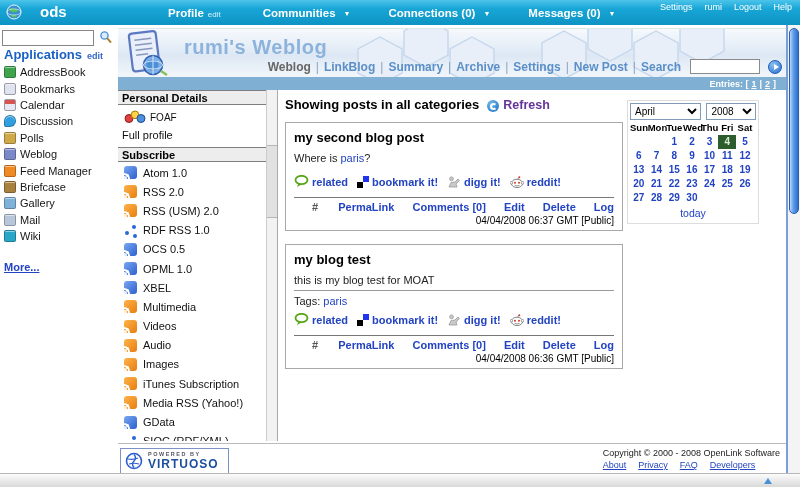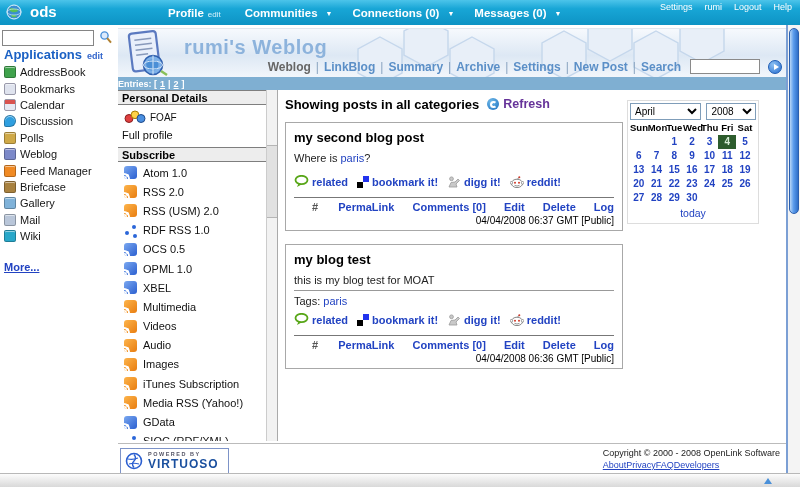--- a/index.html
+++ b/index.html
@@ -3,23 +3,23 @@
 <meta charset="utf-8">
 <style>
   *{margin:0;padding:0;box-sizing:border-box}
   body{font-family:"Liberation Sans",sans-serif;background:#fff}
   #page{position:relative;width:800px;height:487px;background:#fff;overflow:hidden}
   a{text-decoration:none;cursor:pointer}
 
   
   .topbar{position:absolute;left:0;top:0;width:800px;height:25px;
     background:linear-gradient(180deg,#4cc4ea 0%,#18a6d6 35%,#0d93c4 100%)}
-  .logo{position:absolute;left:6px;top:3px;display:flex;align-items:center;gap:8px;
+  .logo{position:absolute;left:6px;top:3px;display:flex;align-items:center;gap:18px;
     color:#fff;font-weight:bold;font-size:15px}
-  .topmenu{position:absolute;left:168px;top:0;height:25px;display:flex;align-items:center;gap:20px}
+  .topmenu{position:absolute;left:168px;top:0;height:25px;display:flex;align-items:center;gap:38px}
   .mi{color:#fff;font-weight:bold;font-size:11.5px;display:flex;gap:4px;align-items:baseline;cursor:pointer}
   .mi .suffix{font-size:8px;color:#d9f2fb;font-weight:normal}
   .mi .caret{font-size:7px;position:relative;top:-1px}
   .userlinks{position:absolute;right:8px;top:2px;display:flex;gap:12px;font-size:9px}
   .userlinks a{color:#fff}
 
   
   .s-search{position:absolute;left:2px;top:30px;width:92px;height:16px;border:1px solid #858585;font-size:10px;padding:1px 3px}
   .s-mag{position:absolute;left:99px;top:30px}
   .apps-title{position:absolute;left:4px;top:47px;font-size:13px;font-weight:bold;color:#1b61c4}
@@ -57,21 +57,21 @@
   .tab[data-active="true"]{color:#666}
   .tabs{display:flex;align-items:center;gap:5px}
   .hsearch{width:70px;height:15px;border:1px solid #8a8a8a;font-size:10px;margin-left:4px}
   .go-btn{width:14px;height:14px;border-radius:50%;background:radial-gradient(circle at 35% 30%,#8cc0f2,#2a6fd0);
     position:relative;margin-left:3px;cursor:pointer;border:1px solid #1d5cb4}
   .go-btn::before{content:"";position:absolute;left:5px;top:3.5px;border-left:5px solid #fff;
     border-top:3.5px solid transparent;border-bottom:3.5px solid transparent}
 
   
   .entries{position:absolute;left:118px;top:77px;width:668px;height:13px;background:#7fafd2;
-    display:flex;justify-content:flex-start;align-items:center;gap:3px;padding-right:10px;
+    display:flex;justify-content:flex-end;align-items:center;gap:3px;padding-right:10px;
     font-size:9px;color:#fff;font-weight:bold}
   .entries a{color:#fff;text-decoration:underline}
 
   
   .panel{position:absolute;left:118px;top:90px;width:160px;height:351px;background:#fff;
     border-right:1px solid #aaa;overflow:hidden}
   .panel-scroll{position:absolute;right:0;top:0;width:11px;height:100%;background:#f2f2f2;border-left:1px solid #ccc}
   .panel-thumb{position:absolute;left:0;top:55px;width:10px;height:73px;background:#e1e1e1;
     border-top:1px solid #b5b5b5;border-bottom:1px solid #b5b5b5}
   .sec-h{height:15px;width:149px;background:#ededed;border-top:1px solid #7e7e7e;border-bottom:1px solid #7e7e7e;
@@ -86,21 +86,21 @@
   .feedicon i{position:absolute;border:2px solid #fff;border-radius:50%}
   .feedicon .w1{left:-6px;bottom:-6px;width:12px;height:12px}
   .feedicon .w2{left:-3px;bottom:-3px;width:6px;height:6px}
   .feedicon u{position:absolute;left:2px;bottom:2px;width:3px;height:3px;background:#fff;border-radius:50%}
   .feedicon[data-icon="rdf"]{background:none;border-radius:0;overflow:visible}
   .feedicon[data-icon="rdf"]::before{content:"";position:absolute;left:1px;top:7px;width:4px;height:4px;
     border-radius:50%;background:#2b66d9;box-shadow:7px -6px 0 #2b66d9,8px 3px 0 #2b66d9}
 
   
   .content{position:absolute;left:285px;top:96px;width:338px}
-  .content-h{display:flex;align-items:center;gap:4px;font-size:13px;font-weight:bold;color:#000;height:16px}
+  .content-h{display:flex;align-items:flex-end;gap:4px;font-size:13px;font-weight:bold;color:#000;height:16px}
   .refresh-ic{width:12px;height:12px;border-radius:50%;background:radial-gradient(circle at 35% 30%,#6fb9e8,#1a6fc0);
     position:relative;margin-left:4px}
   .refresh-ic::before{content:"";position:absolute;inset:2.5px;border:2px solid #fff;border-radius:50%;border-right-color:transparent}
   .refresh-lbl{color:#663399;font-size:12.5px;cursor:pointer}
   .post{border:1px solid #a8a8a8;background:#fff;padding:7px 8px 2px;margin-top:10px}
   .post + .post{margin-top:13px}
   .post-title{font-size:13px;font-weight:bold;margin-bottom:7px}
   .post-body{font-size:11px;color:#222;margin-bottom:11px}
   .post-body.with-sep{border-bottom:1px solid #999;padding-bottom:4px;margin-bottom:4px}
   .post-body a,.tagrow a{color:#2243c2}
@@ -126,21 +126,21 @@
   .cal-day.sel{background:#2d5c2d;color:#d6ecd6}
   .cal-today{text-align:center;font-size:10.5px;color:#2243c2;margin-top:2px;cursor:pointer;padding-bottom:2px}
 
   
   .footer{position:absolute;left:118px;top:443px;width:668px;height:30px;border-top:1px solid #bbb}
   .badge{position:absolute;left:2px;top:4px;display:flex;align-items:center;gap:5px;
     border:1px solid #7d93c8;background:#fff;padding:2px 9px 2px 4px}
   .badge-small{font-size:5.5px;letter-spacing:1.5px;color:#556;font-weight:bold}
   .badge-name{font-size:12px;font-weight:bold;color:#1a4f9e;letter-spacing:1px}
   .copyblock{position:absolute;right:6px;top:3px;font-size:9px;color:#222;line-height:12px}
-  .copyblock a{color:#2243c2;text-decoration:underline;margin-right:0}
+  .copyblock a{color:#2243c2;text-decoration:underline;margin-right:12px}
 
   
   .vscroll{position:absolute;right:0;top:25px;width:14px;height:448px;background:#f4f4f4;border-left:2px solid #7b9fd4}
   .vthumb{position:absolute;left:1px;top:3px;width:10px;height:186px;border-radius:5px;border:1px solid #2b5fae;
     background:linear-gradient(90deg,#b8d6f6,#5a9bec 45%,#2f6fc8);cursor:grab}
   .bottombar{position:absolute;left:0;top:473px;width:800px;height:14px;
     background:linear-gradient(#fcfcfc,#d9d9d9);border-top:1px solid #b8b8b8}
   .bb-arrow{position:absolute;right:28px;top:4px;width:0;height:0;
     border-bottom:6px solid #4a90d9;border-left:4px solid transparent;border-right:4px solid transparent}
 </style>

